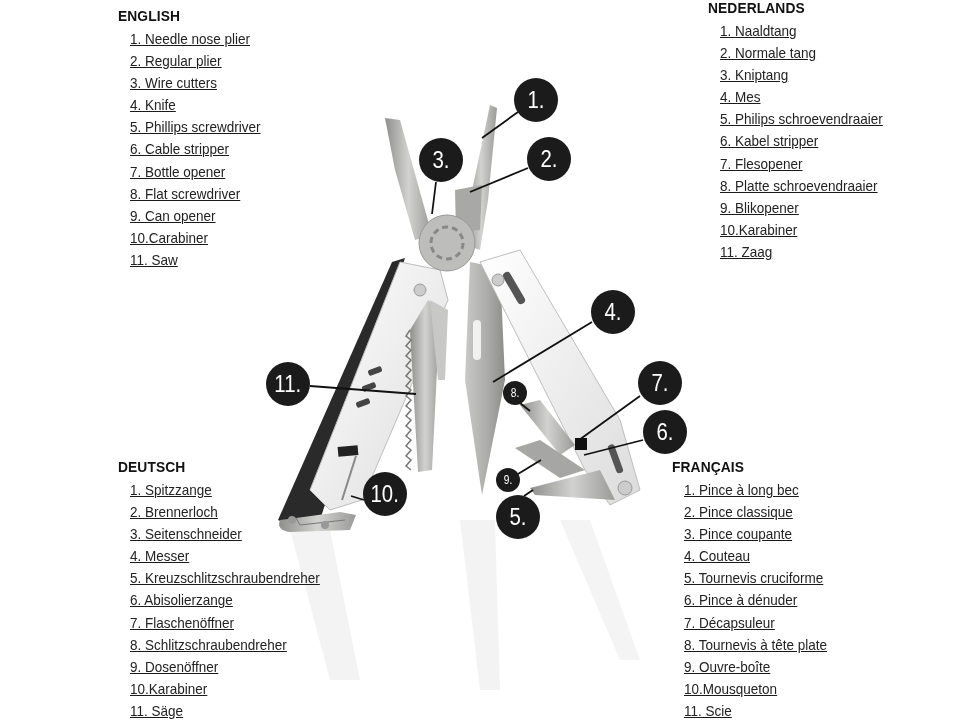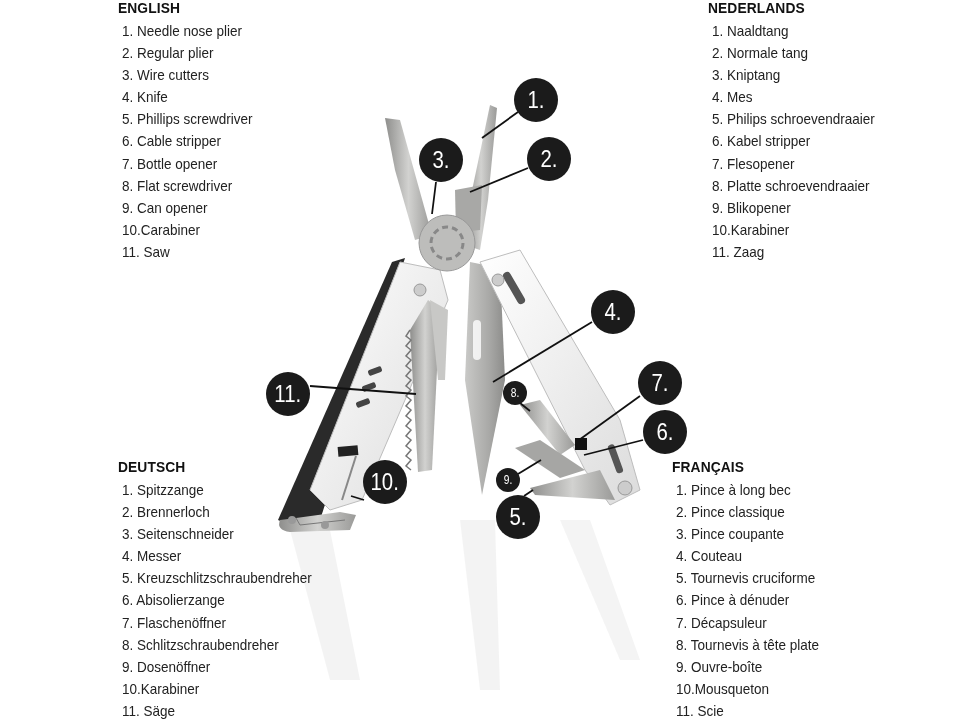--- a/index.html
+++ b/index.html
@@ -5,26 +5,26 @@
     html, body { margin: 0; padding: 0; }
     body {
       width: 960px; height: 720px; background: #ffffff; position: relative; overflow: hidden;
       font-family: "Liberation Sans", "DejaVu Sans", sans-serif; color: #1a1a1a;
     }
     .legend { position: absolute; }
     .legend h2 {
       margin: 0; font-size: 15px; font-weight: bold; letter-spacing: 0.1px;
       line-height: 16px; color: #111; transform: scaleX(0.92); transform-origin: left;
     }
-    .legend ol { list-style: none; margin: 4px 0 0 4px; padding: 0; }
+    .legend ol { list-style: none; margin: 4px 0 0 12px; padding: 0; text-decoration: underline; }
     .legend li {
       font-size: 15px; line-height: 22.1px; color: #222; white-space: nowrap;
       transform: scaleX(0.9); transform-origin: left;
     }
-    #legend-en { left: 118px; top: 0px; }
+    #legend-en { left: 118px; top: 8px; }
     #legend-nl { left: 708px; top: 0px; }
     #legend-de { left: 118px; top: 459px; }
     #legend-fr { left: 672px; top: 459px; }
     .illustration { position: absolute; left: 0; top: 0; width: 960px; height: 720px; }
     .callout { position: absolute; border-radius: 50%; background: #1b1b1b; color: #fff;
       display: flex; align-items: center; justify-content: center; font-weight: normal;
       transform: translate(-50%, -50%); }
     .callout span { transform: scaleX(0.85); display: inline-block; }
     .callout.lg { width: 44px; height: 44px; font-size: 24px; }
     .callout.sm { width: 24px; height: 24px; font-size: 12px; }
@@ -140,24 +140,24 @@
   </div>
 <div class="callout lg" style="left:660px;top:383px">
     <span>7.</span>
   </div>
 <div class="callout sm" style="left:515px;top:393px">
     <span>8.</span>
   </div>
 <div class="callout sm" style="left:508px;top:480px">
     <span>9.</span>
   </div>
-<div class="callout lg" style="left:385px;top:482px">
+<div class="callout lg" style="left:385px;top:494px">
     <span>10.</span>
   </div>
-<div class="callout lg" style="left:288px;top:394px">
+<div class="callout lg" style="left:288px;top:384px">
     <span>11.</span>
   </div>
 
 <div id="legend-en" class="legend">
   <h2>ENGLISH</h2>
   <ol>
     <li>1. Needle nose plier</li>
     <li>2. Regular plier</li>
     <li>3. Wire cutters</li>
     <li>4. Knife</li>

